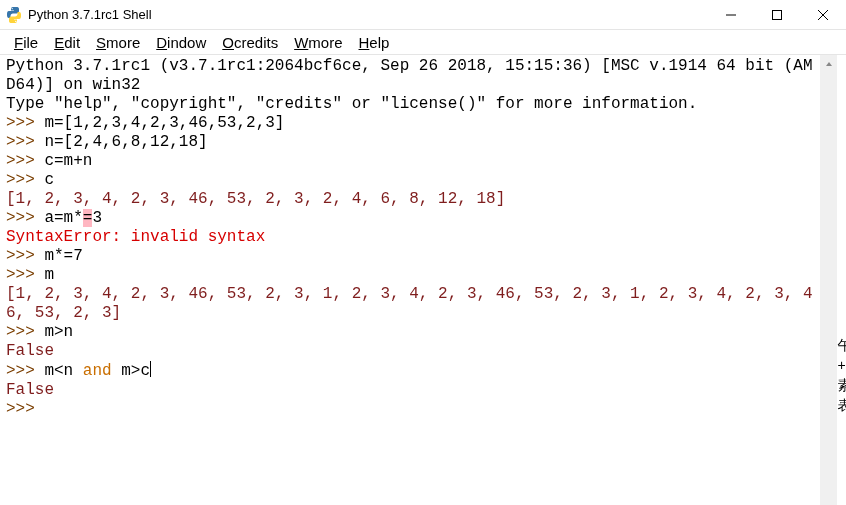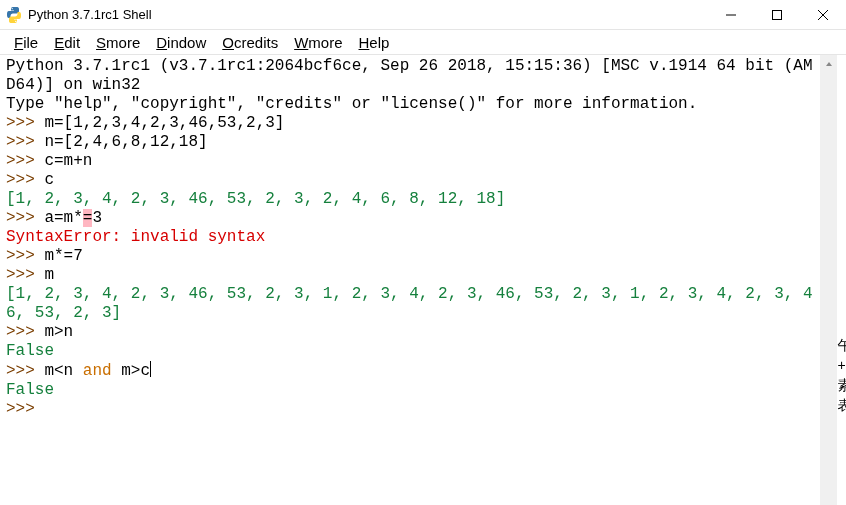--- a/index.html
+++ b/index.html
@@ -75,21 +75,21 @@
     padding: 2px 4px 0 6px;
     font-family: "Courier New", monospace;
     font-size: 16px;
     line-height: 19px;
     white-space: pre-wrap;
     word-break: break-all;
     color: #000;
     overflow: hidden;
   }
   .prompt { color: #7a3e00; } 
-  .out-blue { color: #15803d; margin-top: 10px; }
+  .out-blue { color: #7f1d1d; margin-top: 10px; }
   .out-red { color: #d60000; }
   .kw-orange { color: #c96e00; text-align: center; }
   .hl-red { background:#ffb6c1; }
   .cursor {
     display:inline-block;
     width:1px;
     height:16px;
     background:#000;
     vertical-align:-2px;
     margin-left:0;

